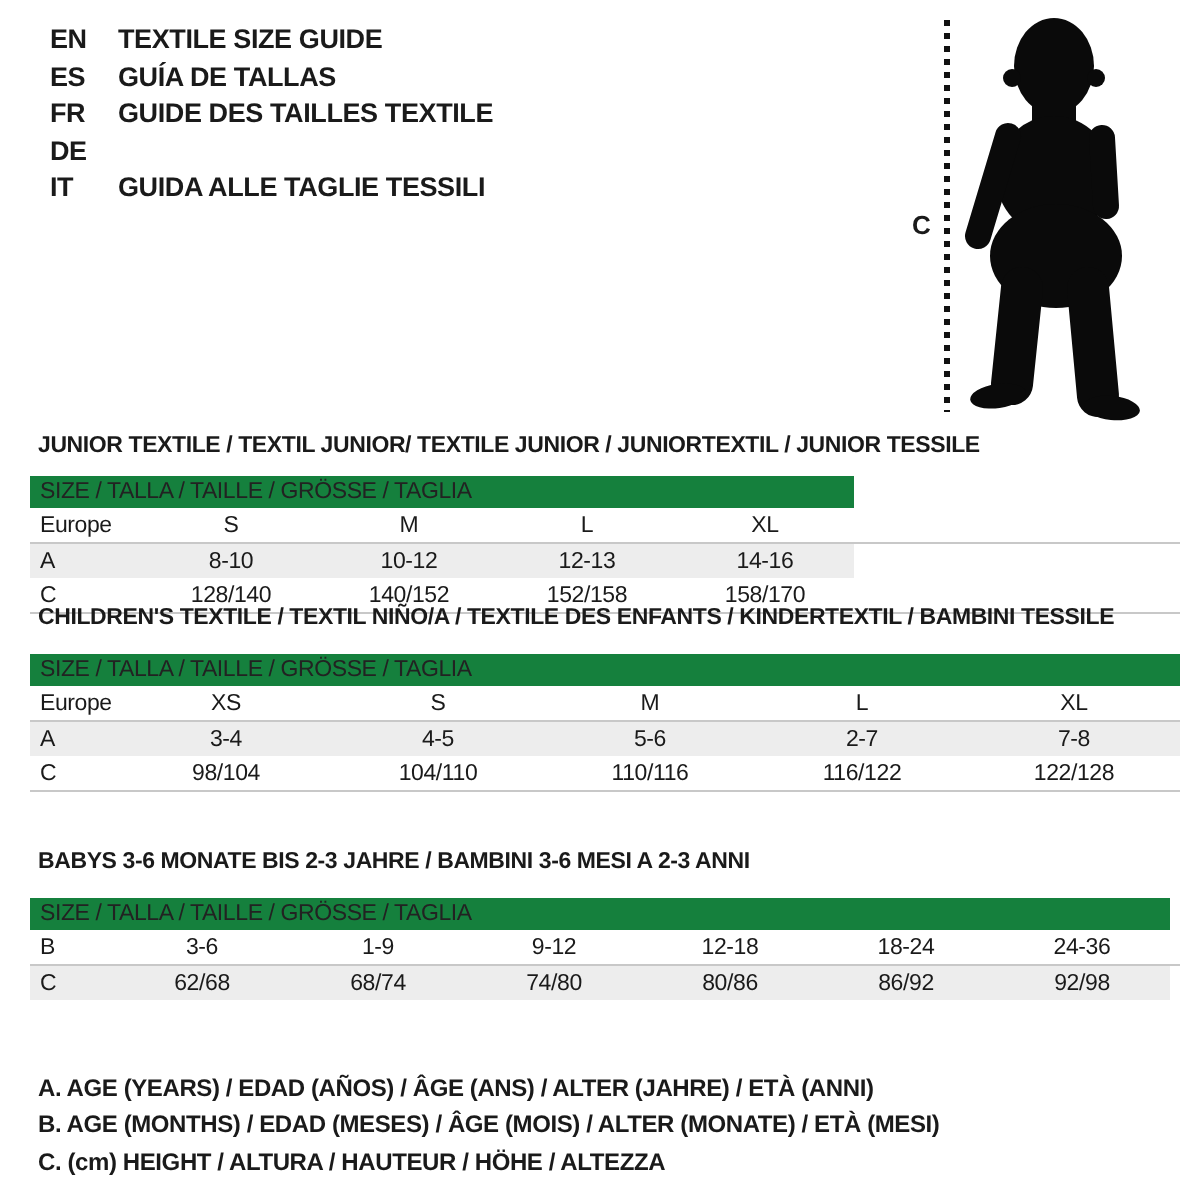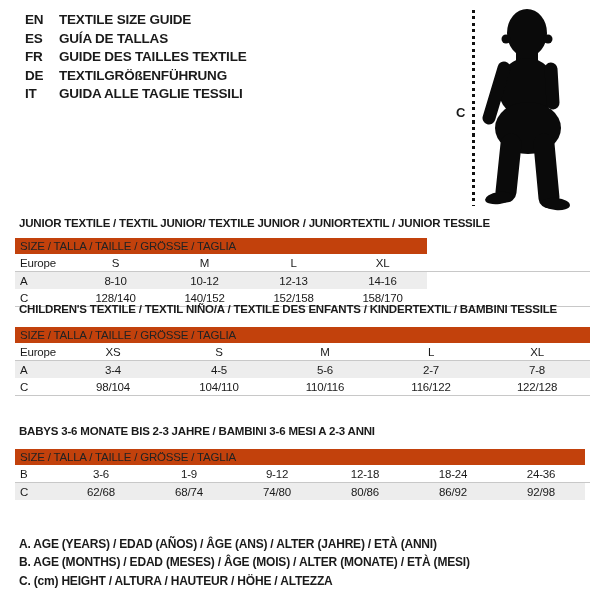--- a/index.html
+++ b/index.html
@@ -19,21 +19,21 @@
   
   .table{position:absolute;left:15px;width:575px;}
   .t1{top:216px;}
   .t2{top:302px;}
   .t3{top:424px;}
   .t-title{margin-left:4px;font-weight:bold;font-size:11.5px;line-height:15px;
     letter-spacing:-0.2px;white-space:nowrap;}
   .t1 .title-wrap{margin-bottom:7px;}
   .t2 .title-wrap{margin-bottom:10px;}
   .t3 .title-wrap{margin-bottom:10px;}
-  .size-bar{height:16px;line-height:16px;background:#c2410c;color:#222;
+  .size-bar{height:16px;line-height:16px;background:#15803d;color:#222;
     font-size:11.5px;letter-spacing:-0.2px;padding-left:5px;box-sizing:border-box;}
   .grid-row{display:grid;height:17px;align-items:center;font-size:11.5px;
     letter-spacing:-0.2px;width:max-content;}
   .grid-row .cell{text-align:center;}
   .grid-row .first{text-align:left;padding-left:5px;}
   .shaded{background:#ededed;}
   .hairline{width:575px;height:1px;background:#c8c8c8;}
   
   .footnotes{position:absolute;left:19px;top:535px;font-weight:bold;font-size:12px;
     line-height:18.3px;letter-spacing:-0.2px;}
@@ -51,21 +51,20 @@
     <div class="lang-row">
       <span>ES</span>
       <span>GUÍA DE TALLAS</span>
     </div>
     <div class="lang-row">
       <span>FR</span>
       <span>GUIDE DES TAILLES TEXTILE</span>
     </div>
     <div class="lang-row">
       <span>DE</span>
-      <span>TEXTILGRÖßENFÜHRUNG</span>
     </div>
     <div class="lang-row">
       <span>IT</span>
       <span>GUIDA ALLE TAGLIE TESSILI</span>
     </div>
   </div>
 
   <span class="figure-label">C</span>
   <div class="dotted-line"></div>
   <svg class="silhouette" width="92" height="205" viewBox="0 0 92 205" aria-hidden="true">

